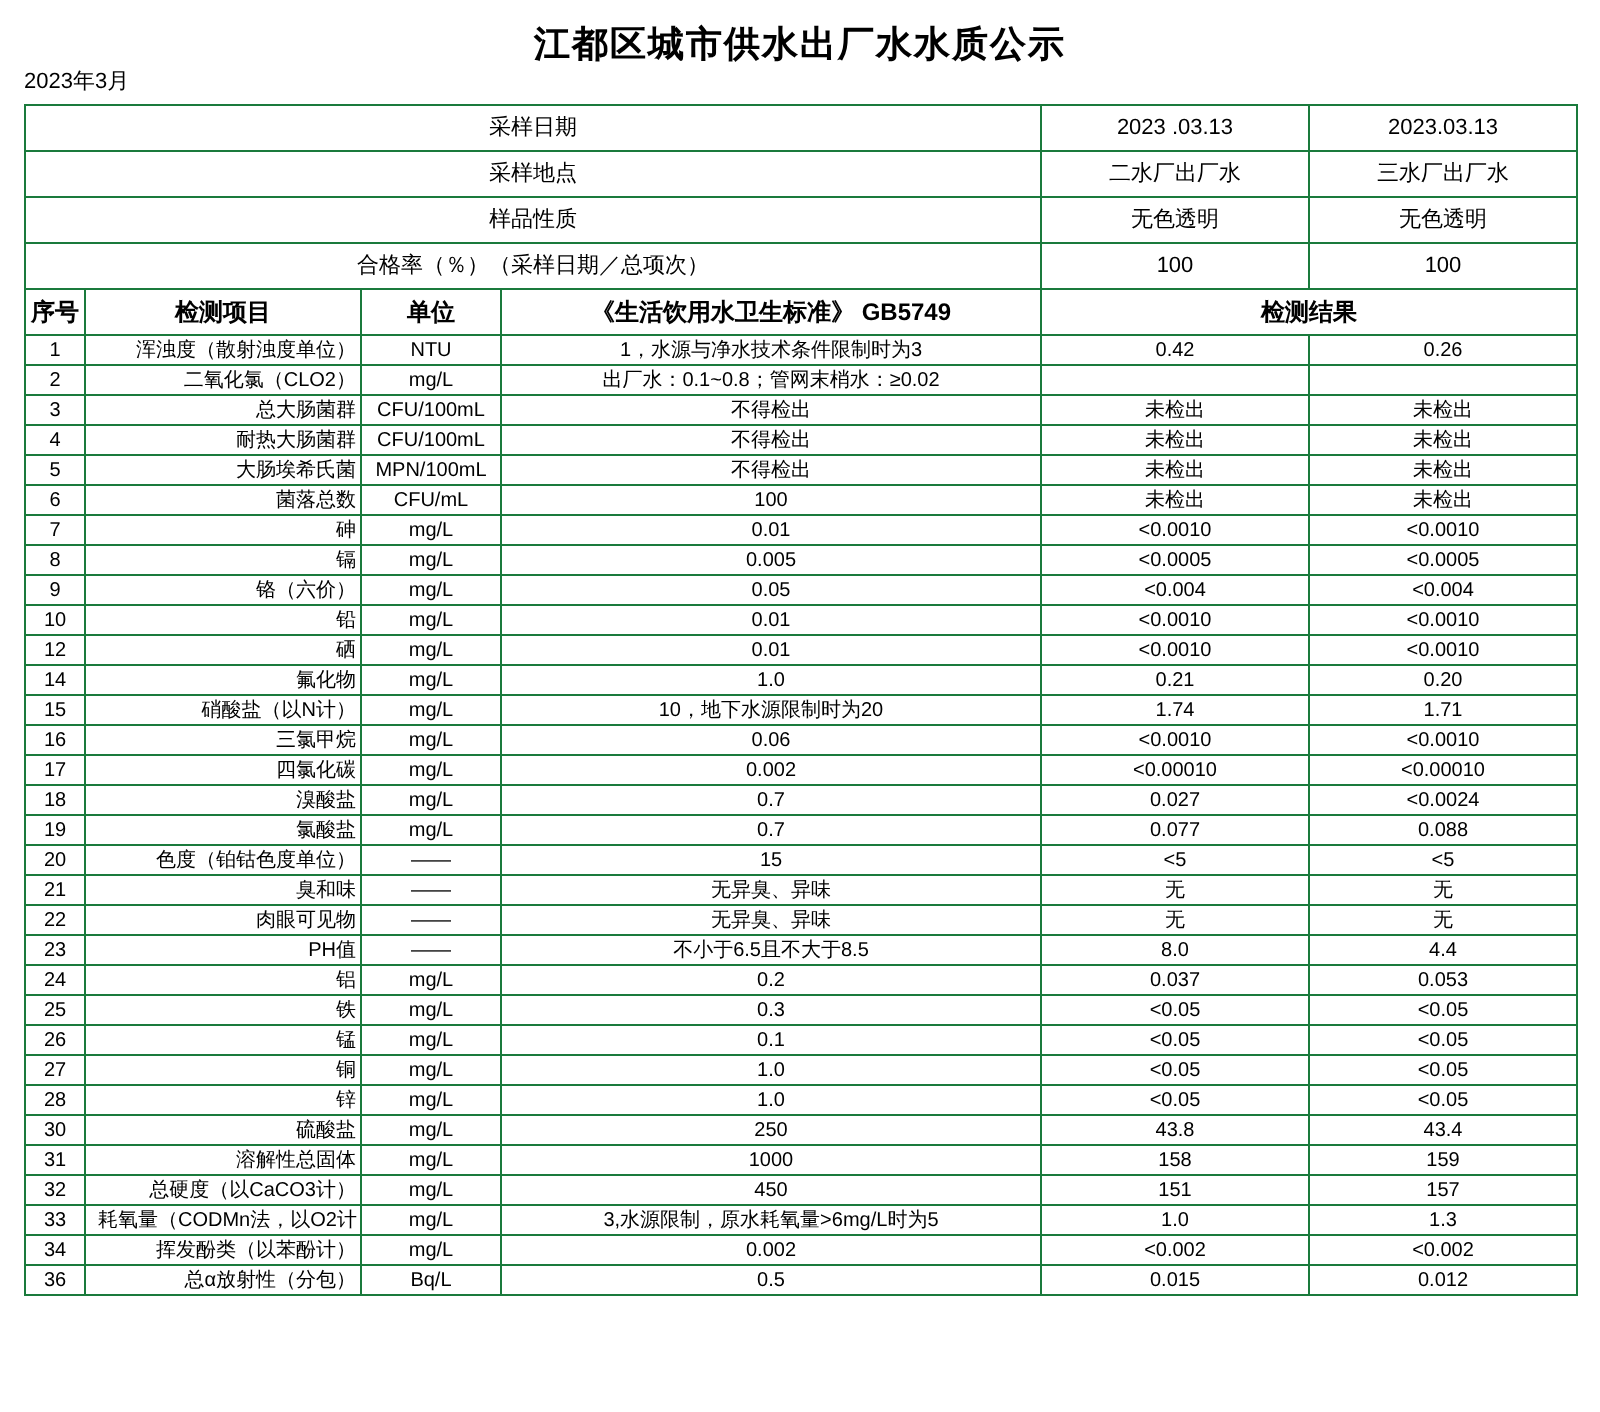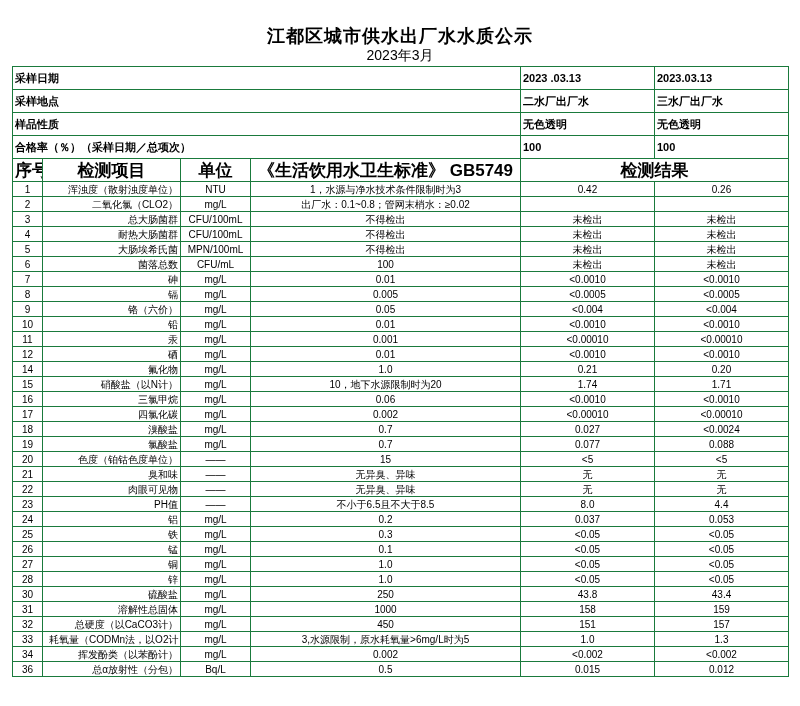--- a/index.html
+++ b/index.html
@@ -18,26 +18,26 @@
     height: 706px;
     position: relative;
     box-sizing: border-box;
     padding: 0 12px;
   }
   .title {
     text-align: center;
     font-size: 18px;
     font-weight: bold;
     letter-spacing: 1px;
-    padding-top: 24px;
+    padding-top: 10px;
     line-height: 24px;
   }
   .subtitle {
-    text-align: center;
-    font-size: 14px;
+    text-align: left;
+    font-size: 11px;
     line-height: 14px;
     padding-bottom: 4px;
   }
   table {
     border-collapse: collapse;
     width: 776px;
     table-layout: fixed;
     font-size: 10px;
   }
   td, th {
@@ -48,27 +48,27 @@
     vertical-align: middle;
     font-weight: normal;
     overflow: hidden;
     white-space: nowrap;
   }
   .c {text-align: center;}
   .l {text-align: right; padding-left: 6px;}
   .bighdr {
     height: 22px;
     font-size: 11px;
-    font-weight: bold;
-    text-align: left;
+    font-weight: normal;
+    text-align: center;
     margin-left: 48px;
   }
   .rowhdr {
     height: 22px;
-    font-size: 17px;
+    font-size: 12px;
     font-weight: bold;
     text-align: center;
   }
   col.idx {width: 30px;}
   col.item {width: 138px;}
   col.unit {width: 70px;}
   col.std {width: 270px;}
   col.res {width: 134px;}
 </style>
 </head>
@@ -193,28 +193,20 @@
         </tr>
         <tr>
           <td class="c">10</td>
           <td class="l">铅</td>
           <td class="c">mg/L</td>
           <td class="c">0.01</td>
           <td class="c">&lt;0.0010</td>
           <td class="c">&lt;0.0010</td>
         </tr>
         <tr>
-          <td class="c">11</td>
-          <td class="l">汞</td>
-          <td class="c">mg/L</td>
-          <td class="c">0.001</td>
-          <td class="c">&lt;0.00010</td>
-          <td class="c">&lt;0.00010</td>
-        </tr>
-        <tr>
           <td class="c">12</td>
           <td class="l">硒</td>
           <td class="c">mg/L</td>
           <td class="c">0.01</td>
           <td class="c">&lt;0.0010</td>
           <td class="c">&lt;0.0010</td>
         </tr>
         <tr>
           <td class="c">14</td>
           <td class="l">氟化物</td>

